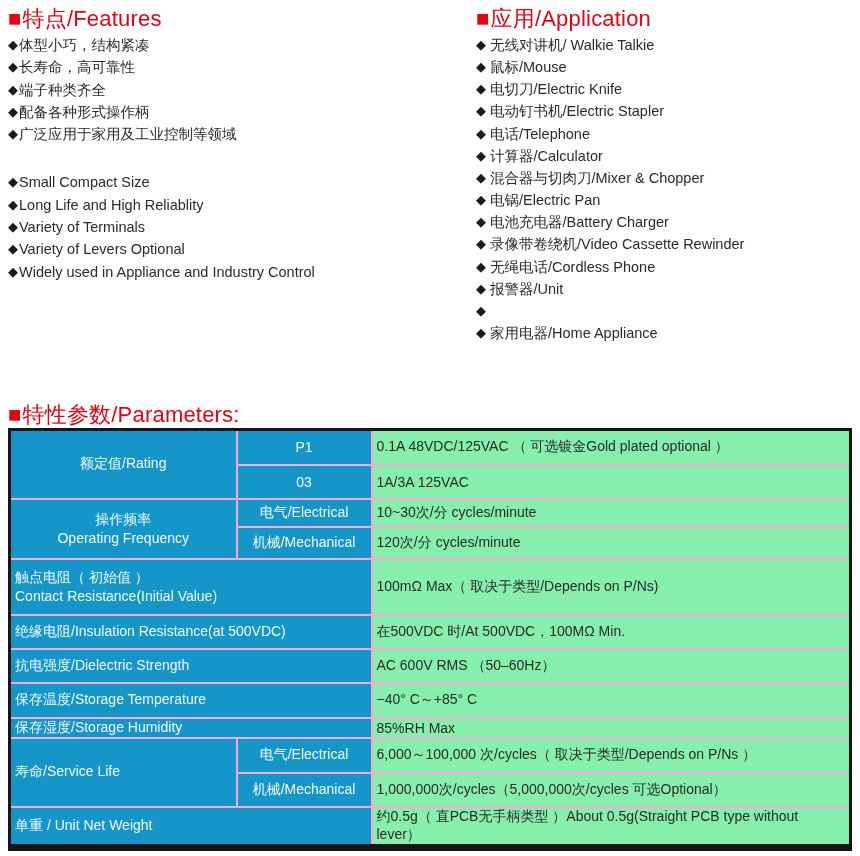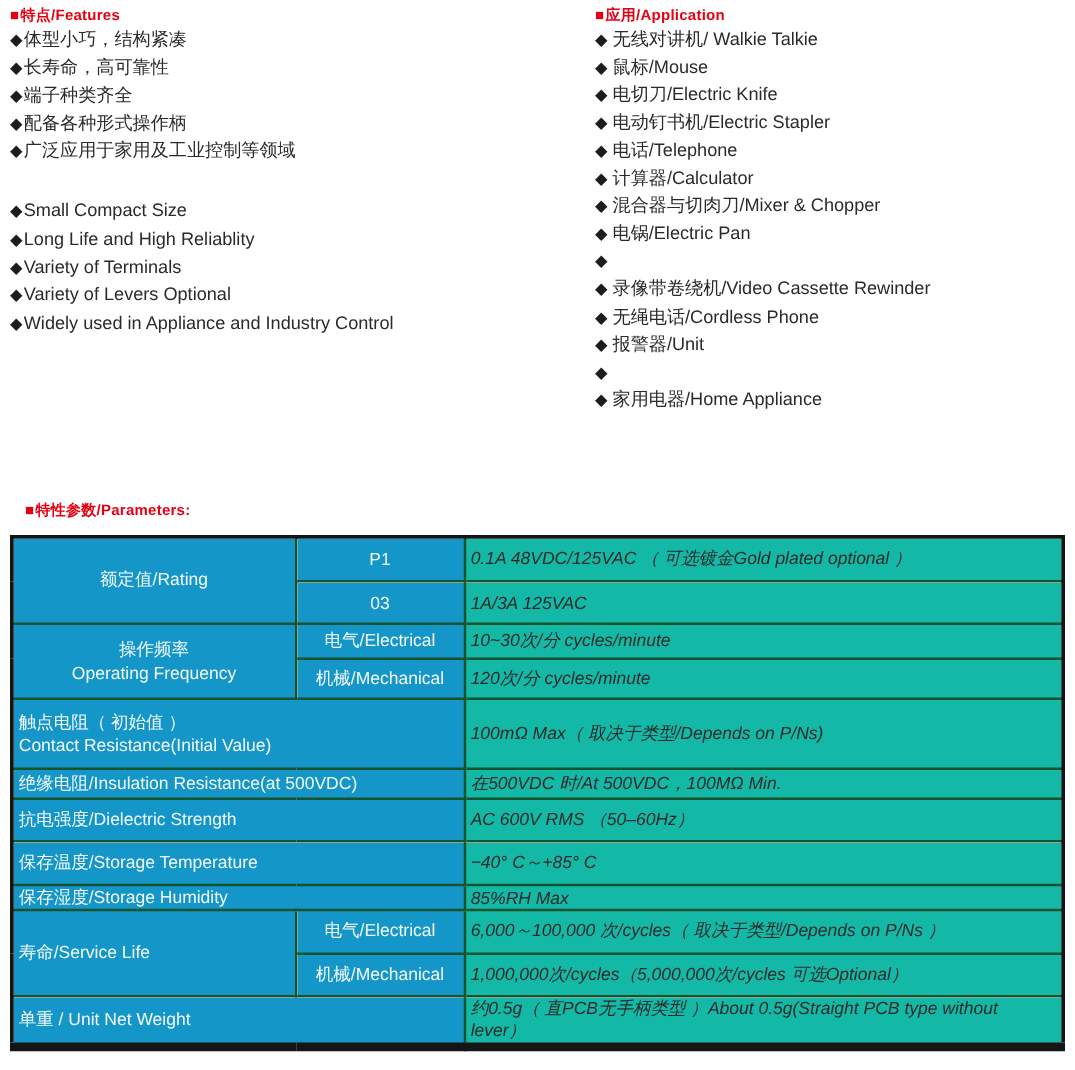--- a/index.html
+++ b/index.html
@@ -2,44 +2,44 @@
 <html><head>
 <meta charset="utf-8">
 <style>
   html,body{margin:0;padding:0;}
   body{
     width:860px;height:856px;position:relative;background:#ffffff;
     font-family:"Liberation Sans","DejaVu Sans",sans-serif;
     color:#2a2a2a;-webkit-font-smoothing:antialiased;
   }
   .section{position:absolute;}
-  .sec-h{font-size:12px;font-weight:bold;letter-spacing:.2px;}
+  .sec-h{font-size:22px;font-weight:normal;letter-spacing:.2px;}
   .sec-h .marker{margin-right:1px;}
   .li{display:flex;align-items:flex-start;font-size:14.5px;}
   .li .diamond{font-size:13px;line-height:inherit;margin-right:1px;color:#1c1c1c;}
   .features{left:8px;top:4px;width:440px;}
   .features .li{line-height:22.3px;}
   .features .list-en{margin-top:26px;}
   .application{left:476px;top:4px;width:400px;}
   .application .li{line-height:22.15px;}
   .application .li .diamond{margin-right:4px;}
-  .params-h{left:20px;top:400px;}
+  .params-h{left:8px;top:400px;}
   table.params{
     position:absolute;left:8px;top:428px;width:844px;
     border-collapse:collapse;table-layout:fixed;
     border:3px solid #151515;border-bottom:7px solid #151515;
   }
   table.params td{
-    border:2px solid #14532d;font-size:14px;overflow:hidden;
+    border:2px solid #f9a8d4;font-size:14px;overflow:hidden;
     padding:0 4px 0 4px;
   }
   td.blue{background:#1596c9;color:#f4fafd;}
   td.center{text-align:center;}
   td.lbl{padding-left:14px;}
-  td.val{background:#14b8a6;color:#2a2a2a;padding-left:13px;font-style:italic;}
+  td.val{background:#86efac;color:#2a2a2a;padding-left:13px;}
   td.sub{font-size:13.5px;}
   .two-line{line-height:19px;}
 </style>
 </head>
 <body>
 
 <div class="section features">
   <div class="sec-h" style="color:#e60012;">
     <span class="marker">■</span><span>特点/Features</span>
   </div>
@@ -121,20 +121,21 @@
       <div class="li">
         <span class="diamond">◆</span>
         <span>混合器与切肉刀/Mixer &amp; Chopper</span>
       </div>
       <div class="li">
         <span class="diamond">◆</span>
         <span>电锅/Electric Pan</span>
       </div>
       <div class="li">
         <span class="diamond">◆</span>
+        <span>电池充电器/Battery Charger</span>
       </div>
       <div class="li">
         <span class="diamond">◆</span>
         <span>录像带卷绕机/Video Cassette Rewinder</span>
       </div>
       <div class="li">
         <span class="diamond">◆</span>
         <span>无绳电话/Cordless Phone</span>
       </div>
       <div class="li">
@@ -183,21 +184,21 @@
     <td class="blue center sub">机械/Mechanical</td>
     <td class="val">120次/分  cycles/minute</td>
   </tr>
   <tr style="height:56px">
     <td class="blue lbl two-line" colspan="2">
       <div>触点电阻（ 初始值 ）</div>
       <div>Contact Resistance(Initial Value)</div>
     </td>
     <td class="val">100mΩ Max（ 取决于类型/Depends on P/Ns)</td>
   </tr>
-  <tr style="height:24px">
+  <tr style="height:34px">
     <td class="blue lbl" colspan="2">绝缘电阻/Insulation Resistance(at 500VDC)</td>
     <td class="val">在500VDC 时/At 500VDC，100MΩ Min.</td>
   </tr>
   <tr style="height:34px">
     <td class="blue lbl" colspan="2">抗电强度/Dielectric Strength</td>
     <td class="val">AC 600V RMS （50–60Hz）</td>
   </tr>
   <tr style="height:35px">
     <td class="blue lbl" colspan="2">保存温度/Storage Temperature</td>
     <td class="val">−40° C～+85° C</td>

